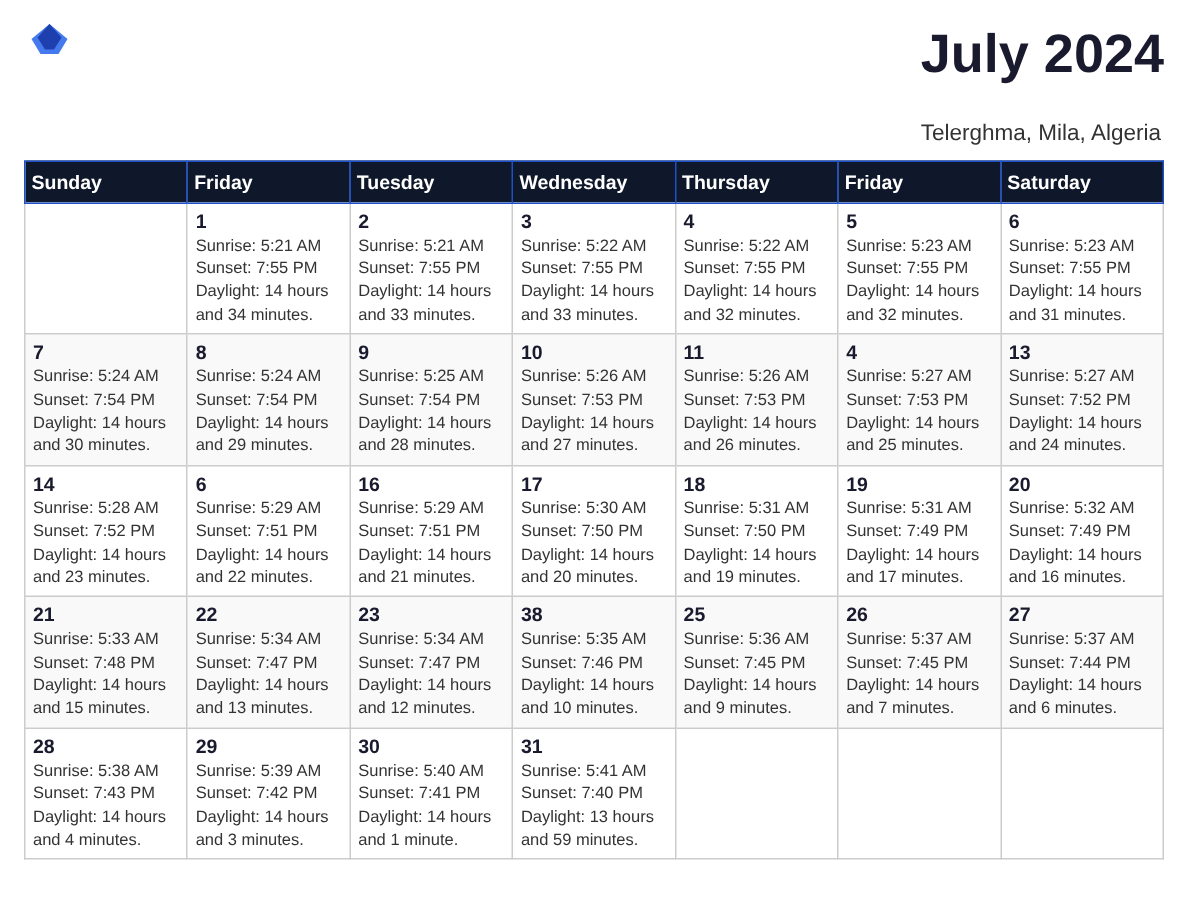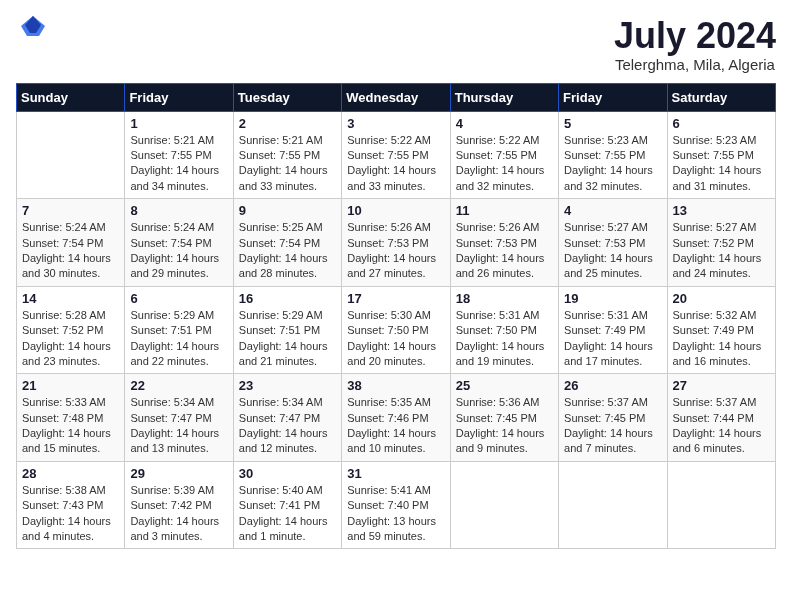--- a/index.html
+++ b/index.html
@@ -20,31 +20,32 @@
       display: flex;
       align-items: center;
       gap: 2px;
     }
     .logo-text {
       display: flex;
       flex-direction: column;
       line-height: 1.1;
     }
     .title-block {
-      text-align: center;
+      text-align: left;
     }
     .month-year {
       font-size: 36px;
       font-weight: bold;
       color: #1a1a2e;
       line-height: 1.1;
     }
     .location {
       font-size: 15px;
       color: #333;
+      margin-top: 24px;
     }
     .calendar {
       width: 100%;
       border-collapse: collapse;
       border: 1px solid #ccc;
     }
     .calendar th {
       background-color: #0f172a;
       color: #fff;
       font-size: 13px;

